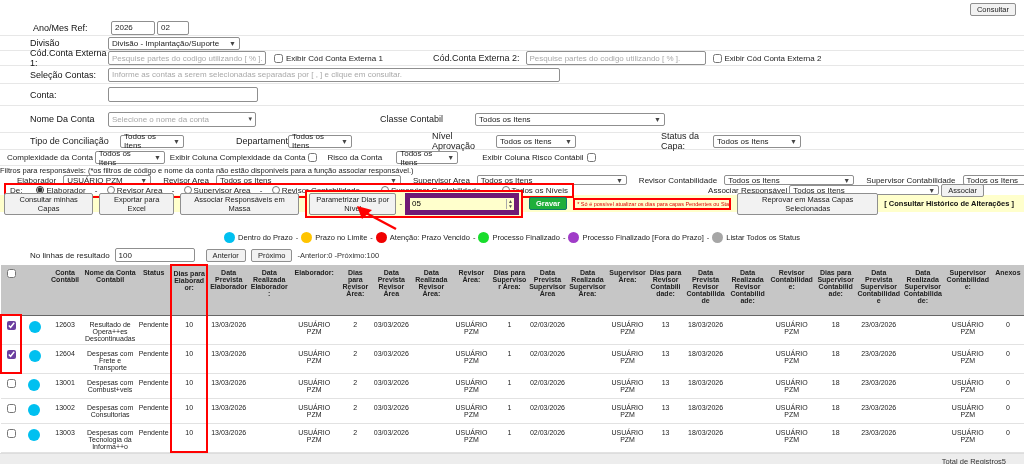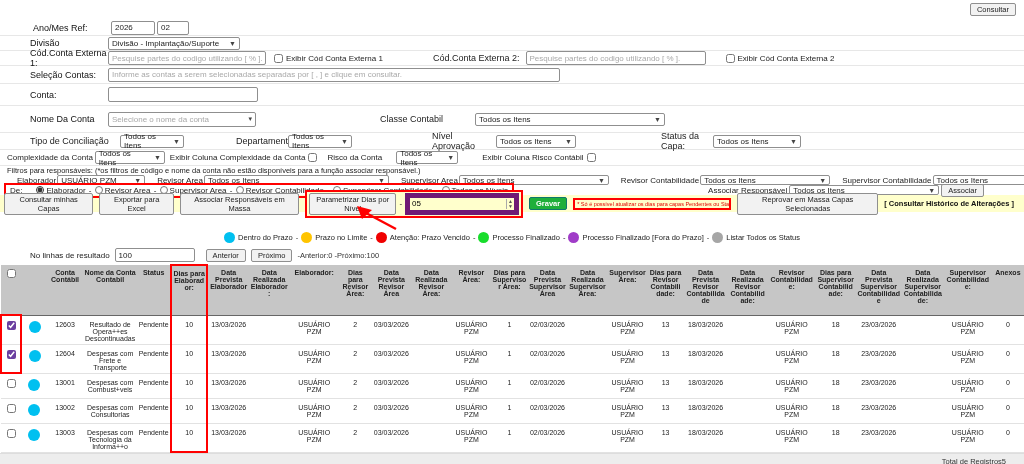--- a/index.html
+++ b/index.html
@@ -18,23 +18,23 @@
        border-radius:2px;height:12px;padding:0 3px;color:#222;box-sizing:content-box;}
   .tin::placeholder{color:#a9a9a9;}
   .sel{display:inline-flex;justify-content:space-between;align-items:center;border:1px solid #8f8f8f;
        border-radius:2px;background:#fff;height:13px;padding:0 3px;font-size:8px;box-sizing:border-box;}
   .sel .car{color:#444;font-size:7px;margin-left:4px;}
   .cbl{display:inline-flex;align-items:center;gap:3px;font-size:8px;}
   input[type=checkbox]{width:9px;height:9px;margin:0;accent-color:#6b3fa0;}
   input[type=radio]{width:8px;height:8px;margin:0 2px 0 0;accent-color:#333;}
   .ph{color:#a9a9a9;}
   
-  .r-note{font-size:7.5px;padding-left:7px;border-bottom:none;align-items:flex-end;}
+  .r-note{font-size:7.5px;padding-left:0;border-bottom:none;align-items:flex-end;}
   .r-selects{padding-left:5px;border-bottom:none;justify-content:space-between;padding-right:6px;font-size:8px;}
-  .grp{display:inline-flex;align-items:center;gap:1px;white-space:nowrap;padding-left:12px;}
+  .grp{display:inline-flex;align-items:center;gap:7px;white-space:nowrap;padding-left:12px;}
   .r-radio{padding-left:4px;border-bottom:none;font-size:8px;}
   .radio-wrap{display:inline-flex;align-items:center;gap:2px;border:2px solid #f00;
               padding:0 4px;height:11px;white-space:nowrap;}
   .ritem{display:inline-flex;align-items:center;}
   .assoc{margin-left:auto;display:inline-flex;align-items:center;gap:2px;padding-right:40px;font-size:8px;}
   
   .ybar{background:#ffffcc;display:flex;align-items:center;gap:6px;padding:0 4px;box-sizing:border-box;}
   .param-group{display:inline-flex;align-items:center;gap:3px;border:2px solid #f00;padding:1px 2px;background:#ffffcc;}
   .spin{display:inline-flex;align-items:center;border:5px solid #701a75;background:#ffffcc;height:12px;}
   .spin input{border:none;background:#ffffcc;width:92px;font-size:8px;height:10px;font-family:"Liberation Sans",sans-serif;}
@@ -98,21 +98,21 @@
 
   <div class="frow" style="height:15px;">
     <span class="flabel">Cód.Conta Externa 1:</span>
     <input class="tin" style="width: 150px;" placeholder="Pesquise partes do codigo utilizando [ % ].">
     <label class="cbl" style="margin-left:8px;">
         <input type="checkbox" style="">
         <span>Exibir Cód Conta Externa 1</span>
       </label>
     <span style="margin-left:50px;font-size:9px;">Cód.Conta Externa 2:</span>
     <input class="tin" style="width: 172px; margin-left: 6px;" placeholder="Pesquise partes do codigo utilizando [ % ].">
-    <label class="cbl" style="margin-left:20px;">
+    <label class="cbl" style="margin-left:7px;">
         <input type="checkbox" style="">
         <span>Exibir Cód Conta Externa 2</span>
       </label>
   </div>
 
   <div class="frow" style="height:18px;">
     <span class="flabel">Seleção Contas:</span>
     <input class="tin" style="width: 444px;" placeholder="Informe as contas a serem selecionadas separadas por [ , ] e clique em consultar.">
   </div>
 

